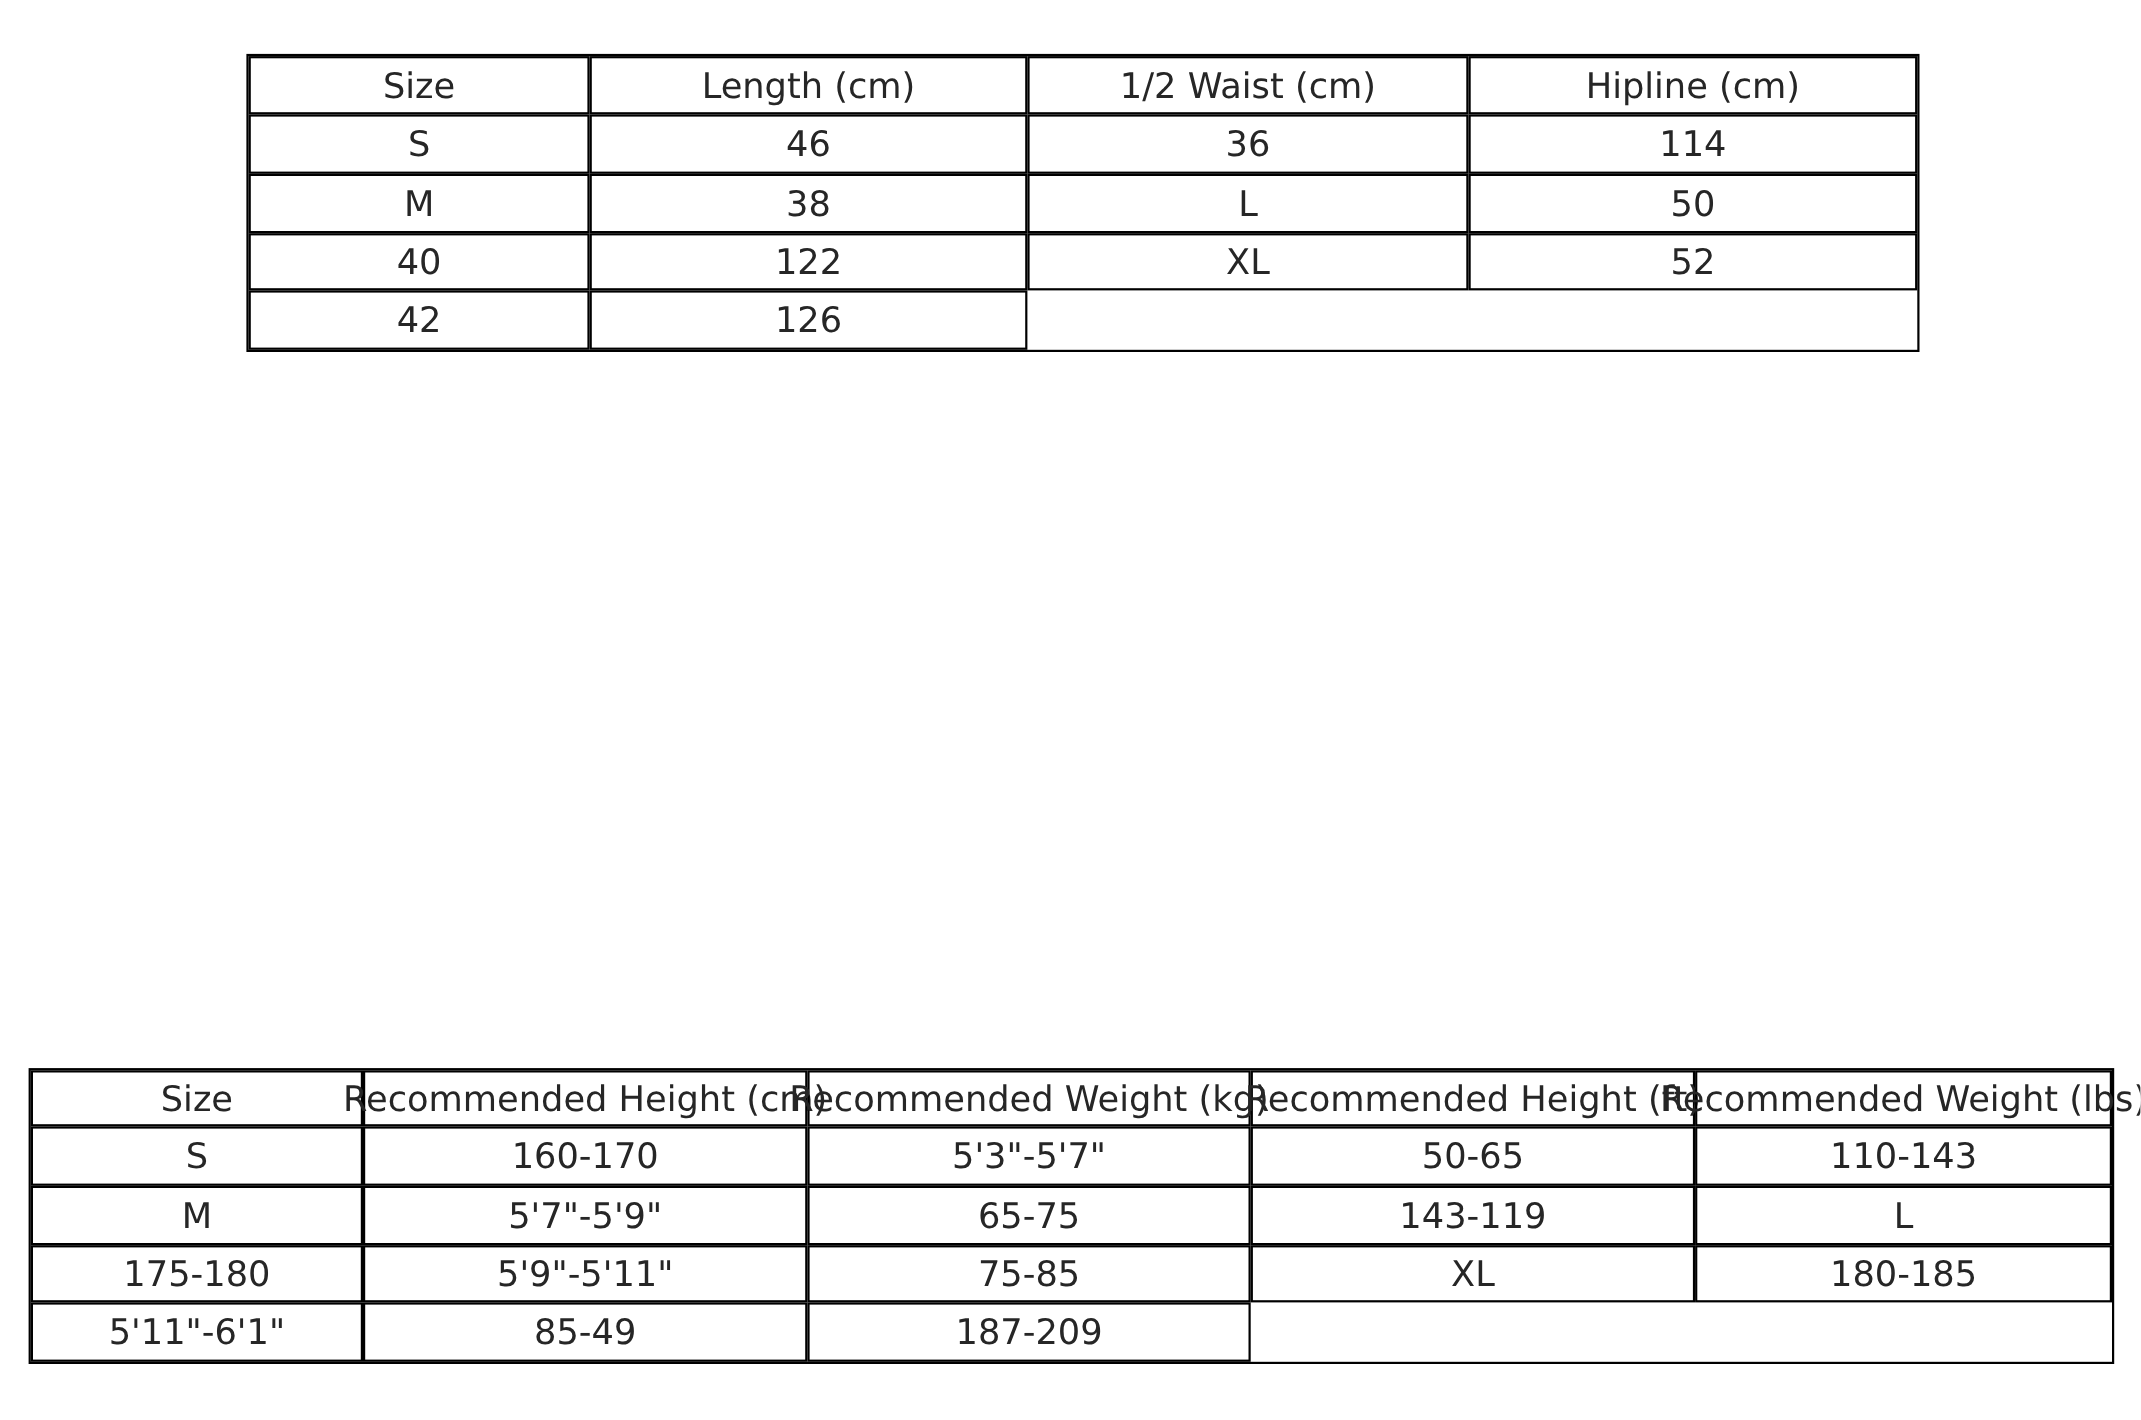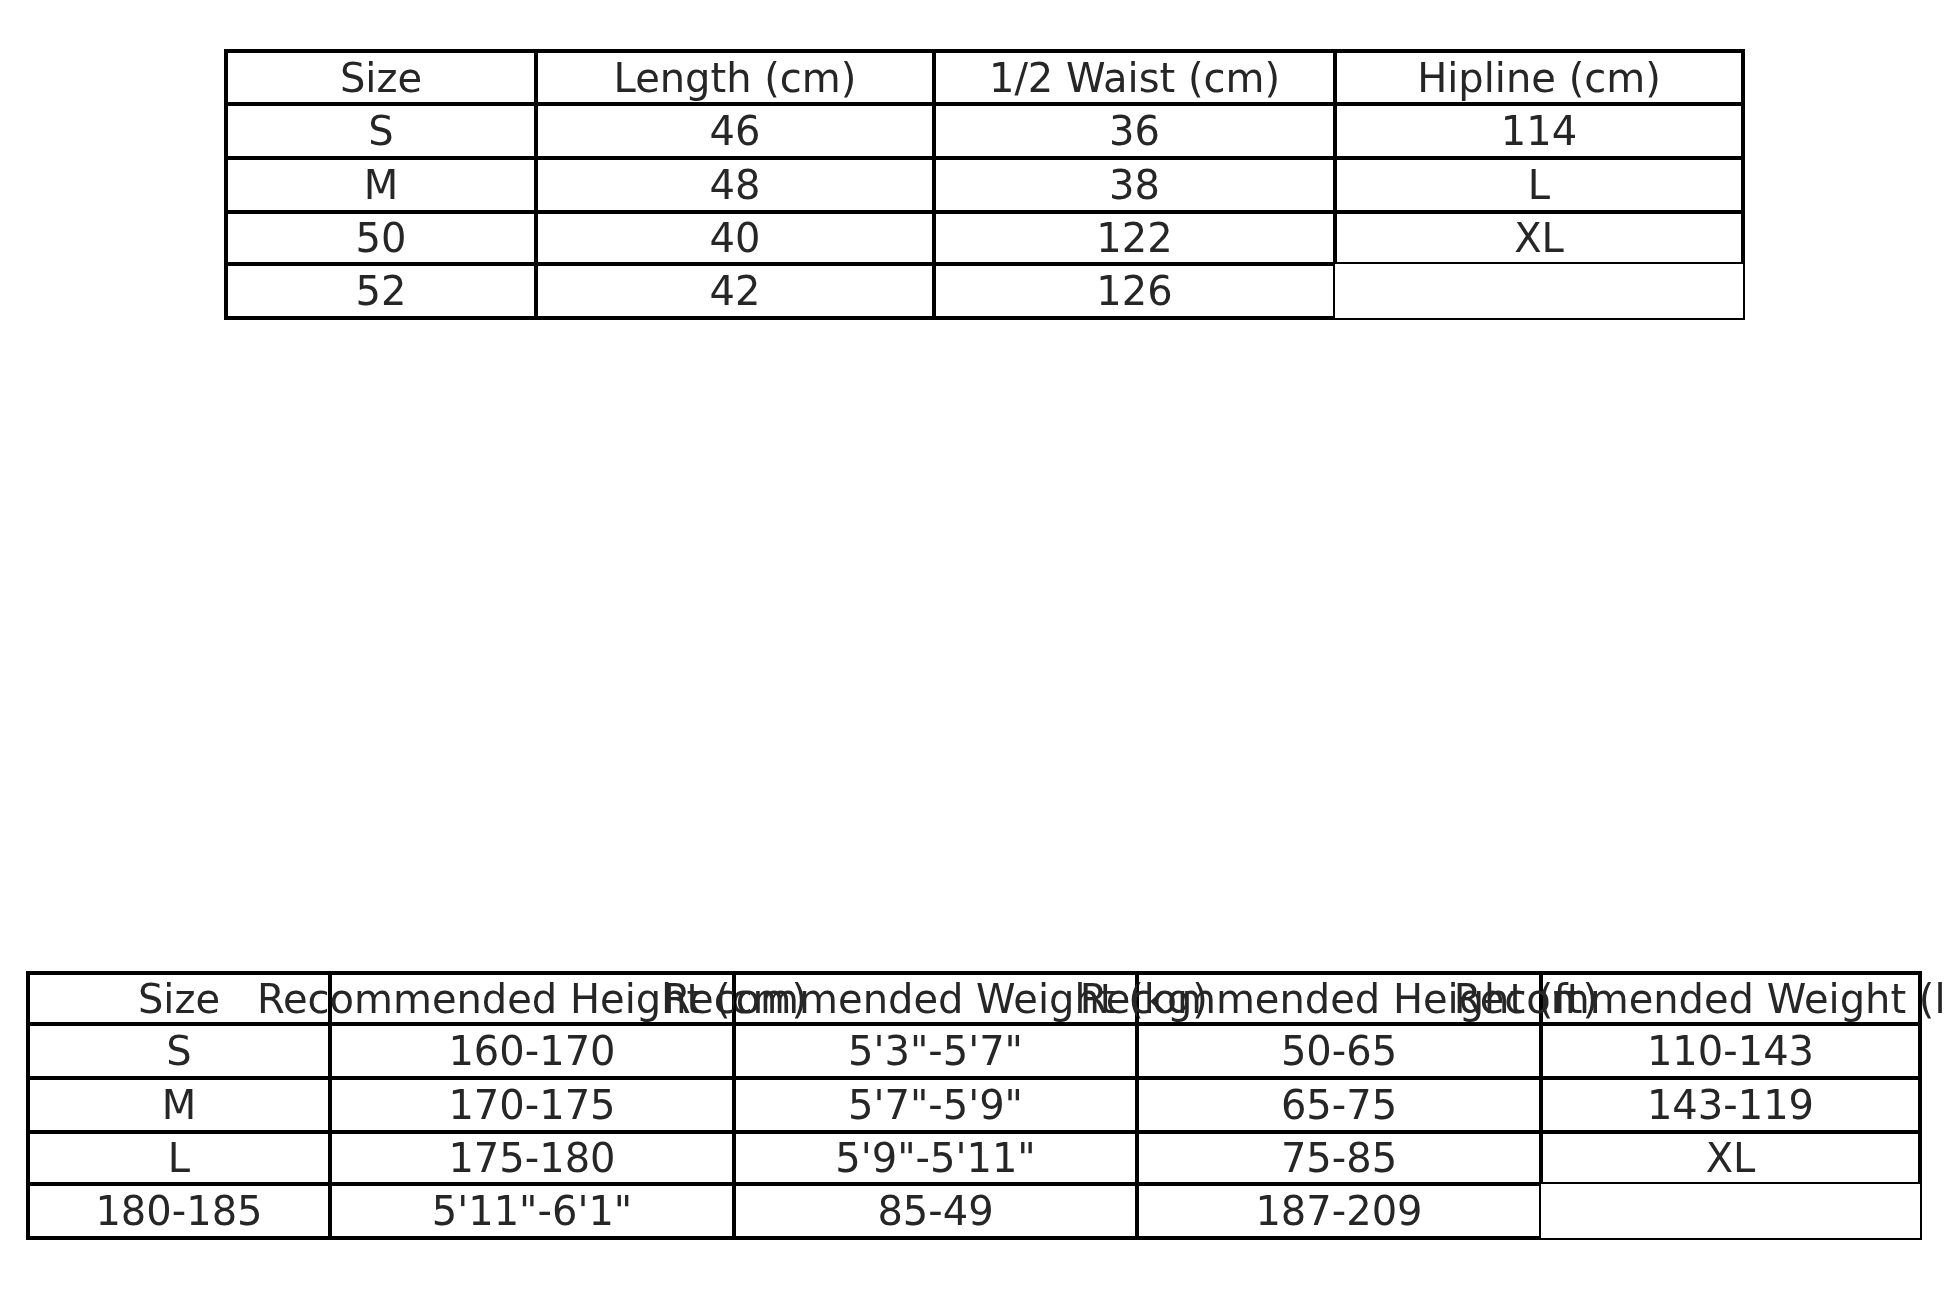--- a/index.html
+++ b/index.html
@@ -13,21 +13,21 @@
     background: var(--background);
   }
   .canvas {
     position: relative;
     width: 1946px;
     height: 1291px;
     overflow: hidden;
     background: var(--background);
     font-family: "DejaVu Sans", "Liberation Sans", sans-serif;
     color: var(--text);
-    font-size: 40px;
+    font-size: 32px;
   }
   .tbl {
     position: absolute;
     display: grid;
     border: 2px solid var(--border);
     background: var(--background);
   }
   .t1 {
     left: 224px;
     top: 49px;
@@ -91,23 +91,20 @@
         <span>36</span>
       </div>
     <div class="cell">
         <span>114</span>
       </div>
 
     <div class="cell">
         <span>M</span>
       </div>
     <div class="cell">
-        <span>48</span>
-      </div>
-    <div class="cell">
         <span>38</span>
       </div>
 
     <div class="cell">
         <span>L</span>
       </div>
     <div class="cell">
         <span>50</span>
       </div>
     <div class="cell">
@@ -161,23 +158,20 @@
         <span>50-65</span>
       </div>
     <div class="cell">
         <span>110-143</span>
       </div>
 
     <div class="cell">
         <span>M</span>
       </div>
     <div class="cell">
-        <span>170-175</span>
-      </div>
-    <div class="cell">
         <span>5'7"-5'9"</span>
       </div>
     <div class="cell">
         <span>65-75</span>
       </div>
     <div class="cell">
         <span>143-119</span>
       </div>
 
     <div class="cell">

